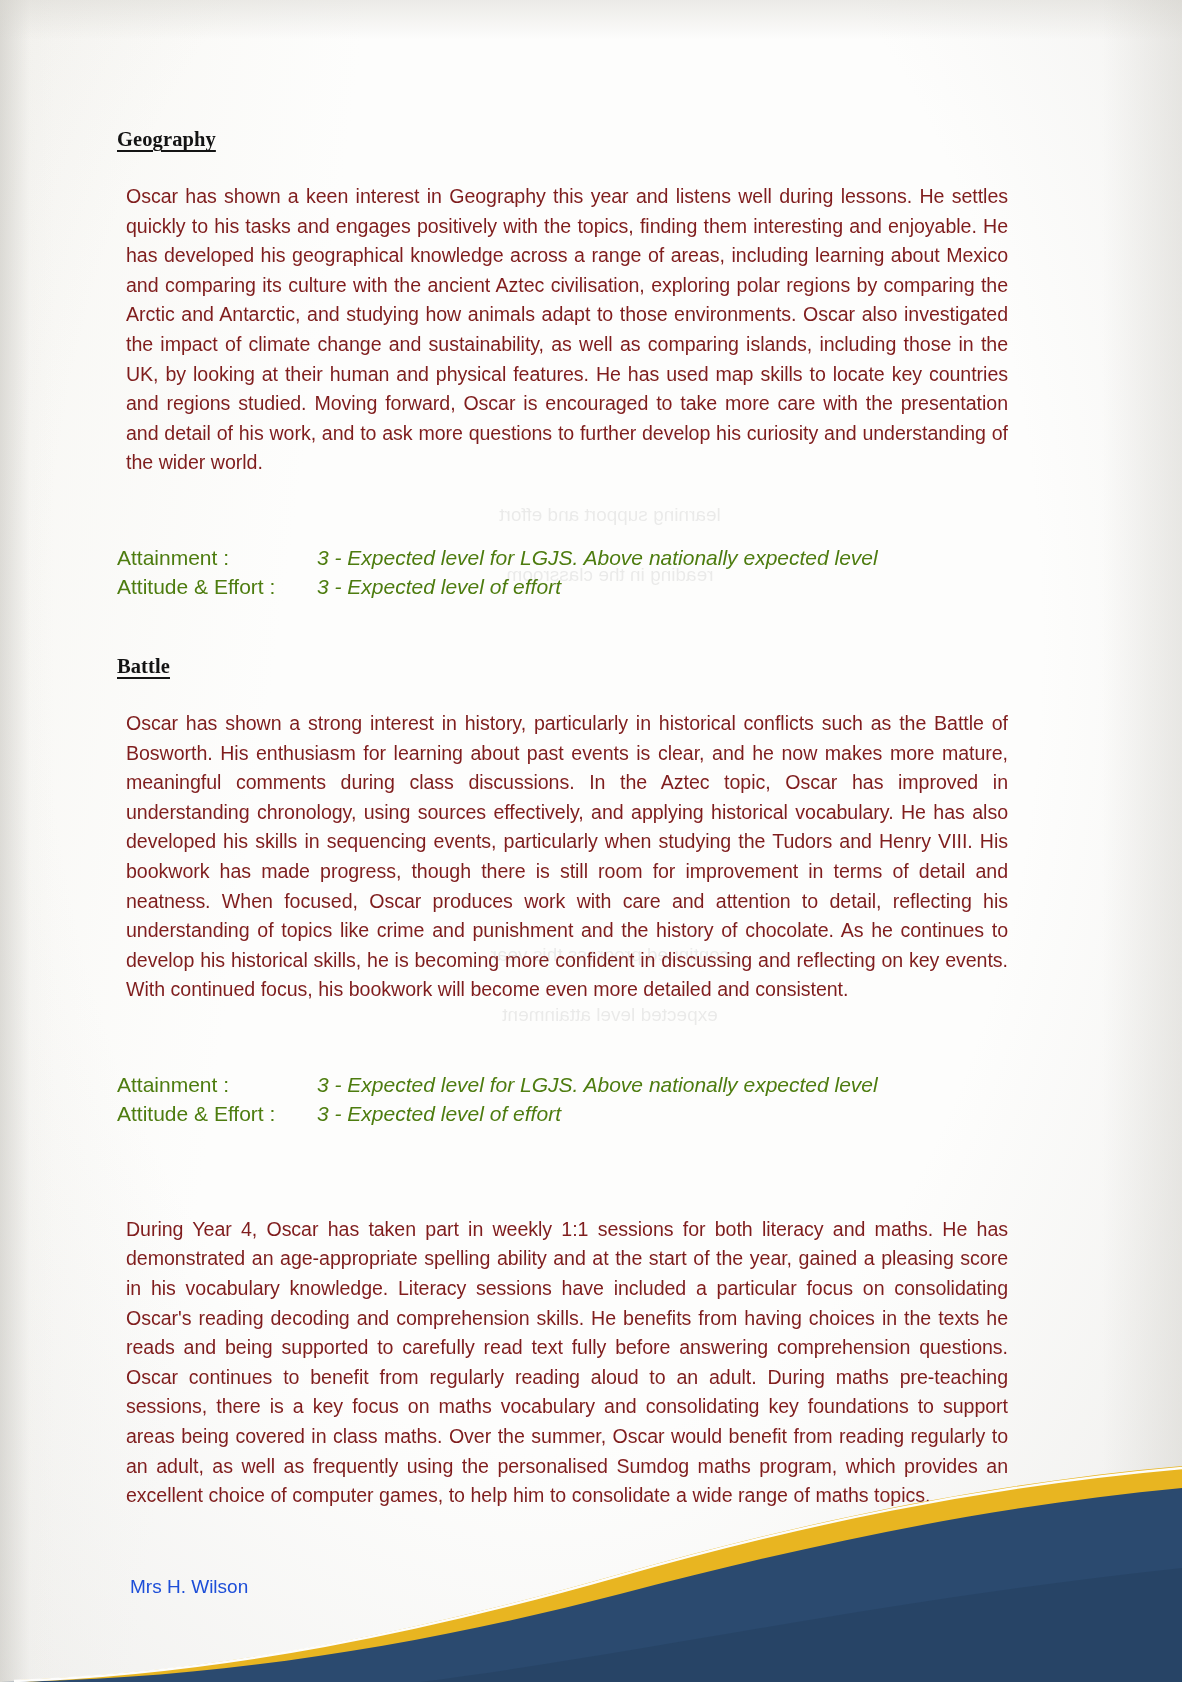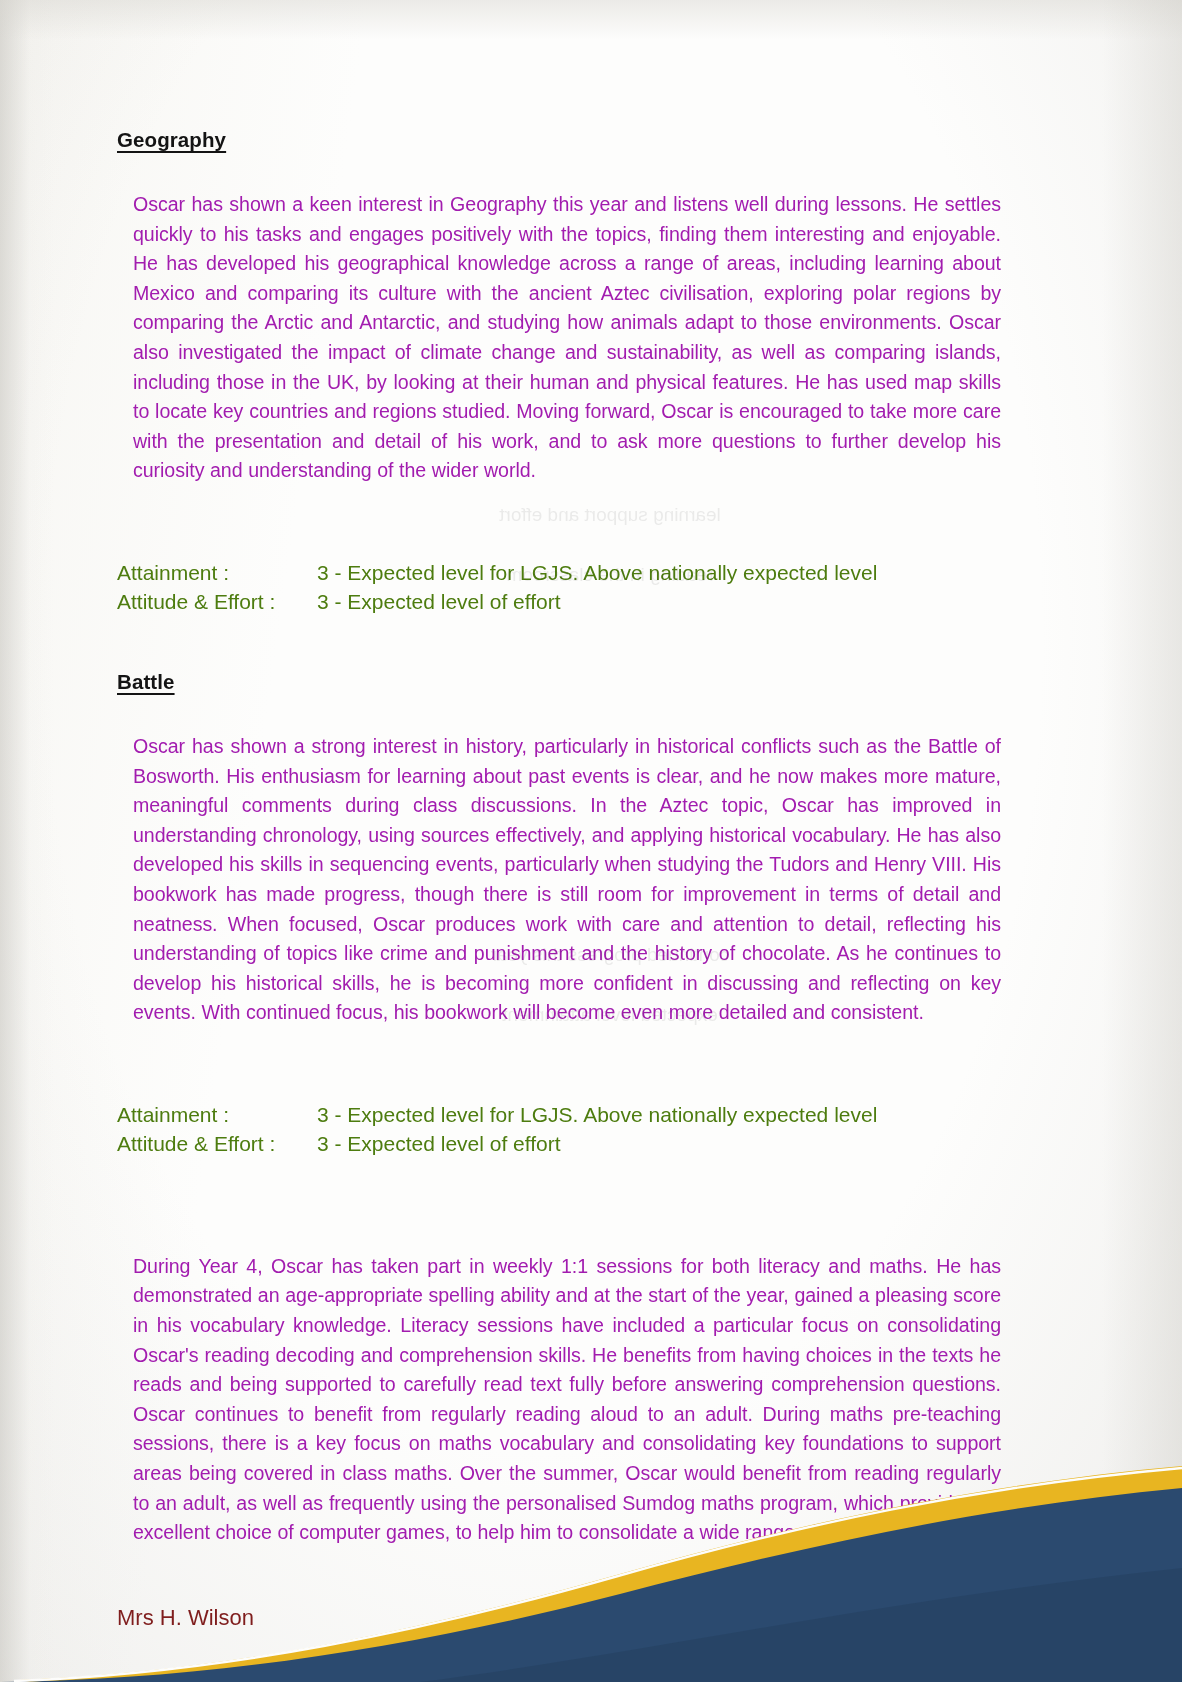--- a/index.html
+++ b/index.html
@@ -58,55 +58,57 @@
 
   .section-heading {
     font-size: 20.5px;
     font-weight: bold;
     letter-spacing: 0.1px;
     text-decoration: underline;
     text-underline-offset: 4px;
     text-decoration-thickness: 2.2px;
     margin: 0;
     color: #141414;
+    font-family: Liberation Serif, serif;
   }
 
   .body-para {
     font-size: 19.6px;
     line-height: 29.6px;
     text-align: justify;
-    margin: 16px;
-    color: #a21caf;
+    margin: 9px;
+    color: #7f1d1d;
     letter-spacing: -0.05px;
     word-spacing: 0.2px;
   }
 
   .grades {
     margin: 0;
     font-size: 21px;
     line-height: 29px;
     color: #4d7c0f;
   }
   .grade-row {
     display: flex;
     align-items: baseline;
   }
   .grade-label {
     width: 200px;
     flex: 0 0 200px;
   }
   .grade-value {
     flex: 1 1 auto;
+    font-style: italic;
   }
 
   .signature {
-    font-size: 22px;
+    font-size: 19px;
     line-height: 28px;
-    color: #7f1d1d;
-    margin: 0;
+    color: #1d4ed8;
+    margin: 13px;
   }
 
   
   .gap-heading-to-para { height: 22px; }
   .gap-para-to-grades  { height: 56px; }
   .gap-grades-to-head  { height: 54px; }
   .gap-grades-to-head2 { height: 56px; }
   .gap-para-to-sign    { height: 40px; }
 
   

